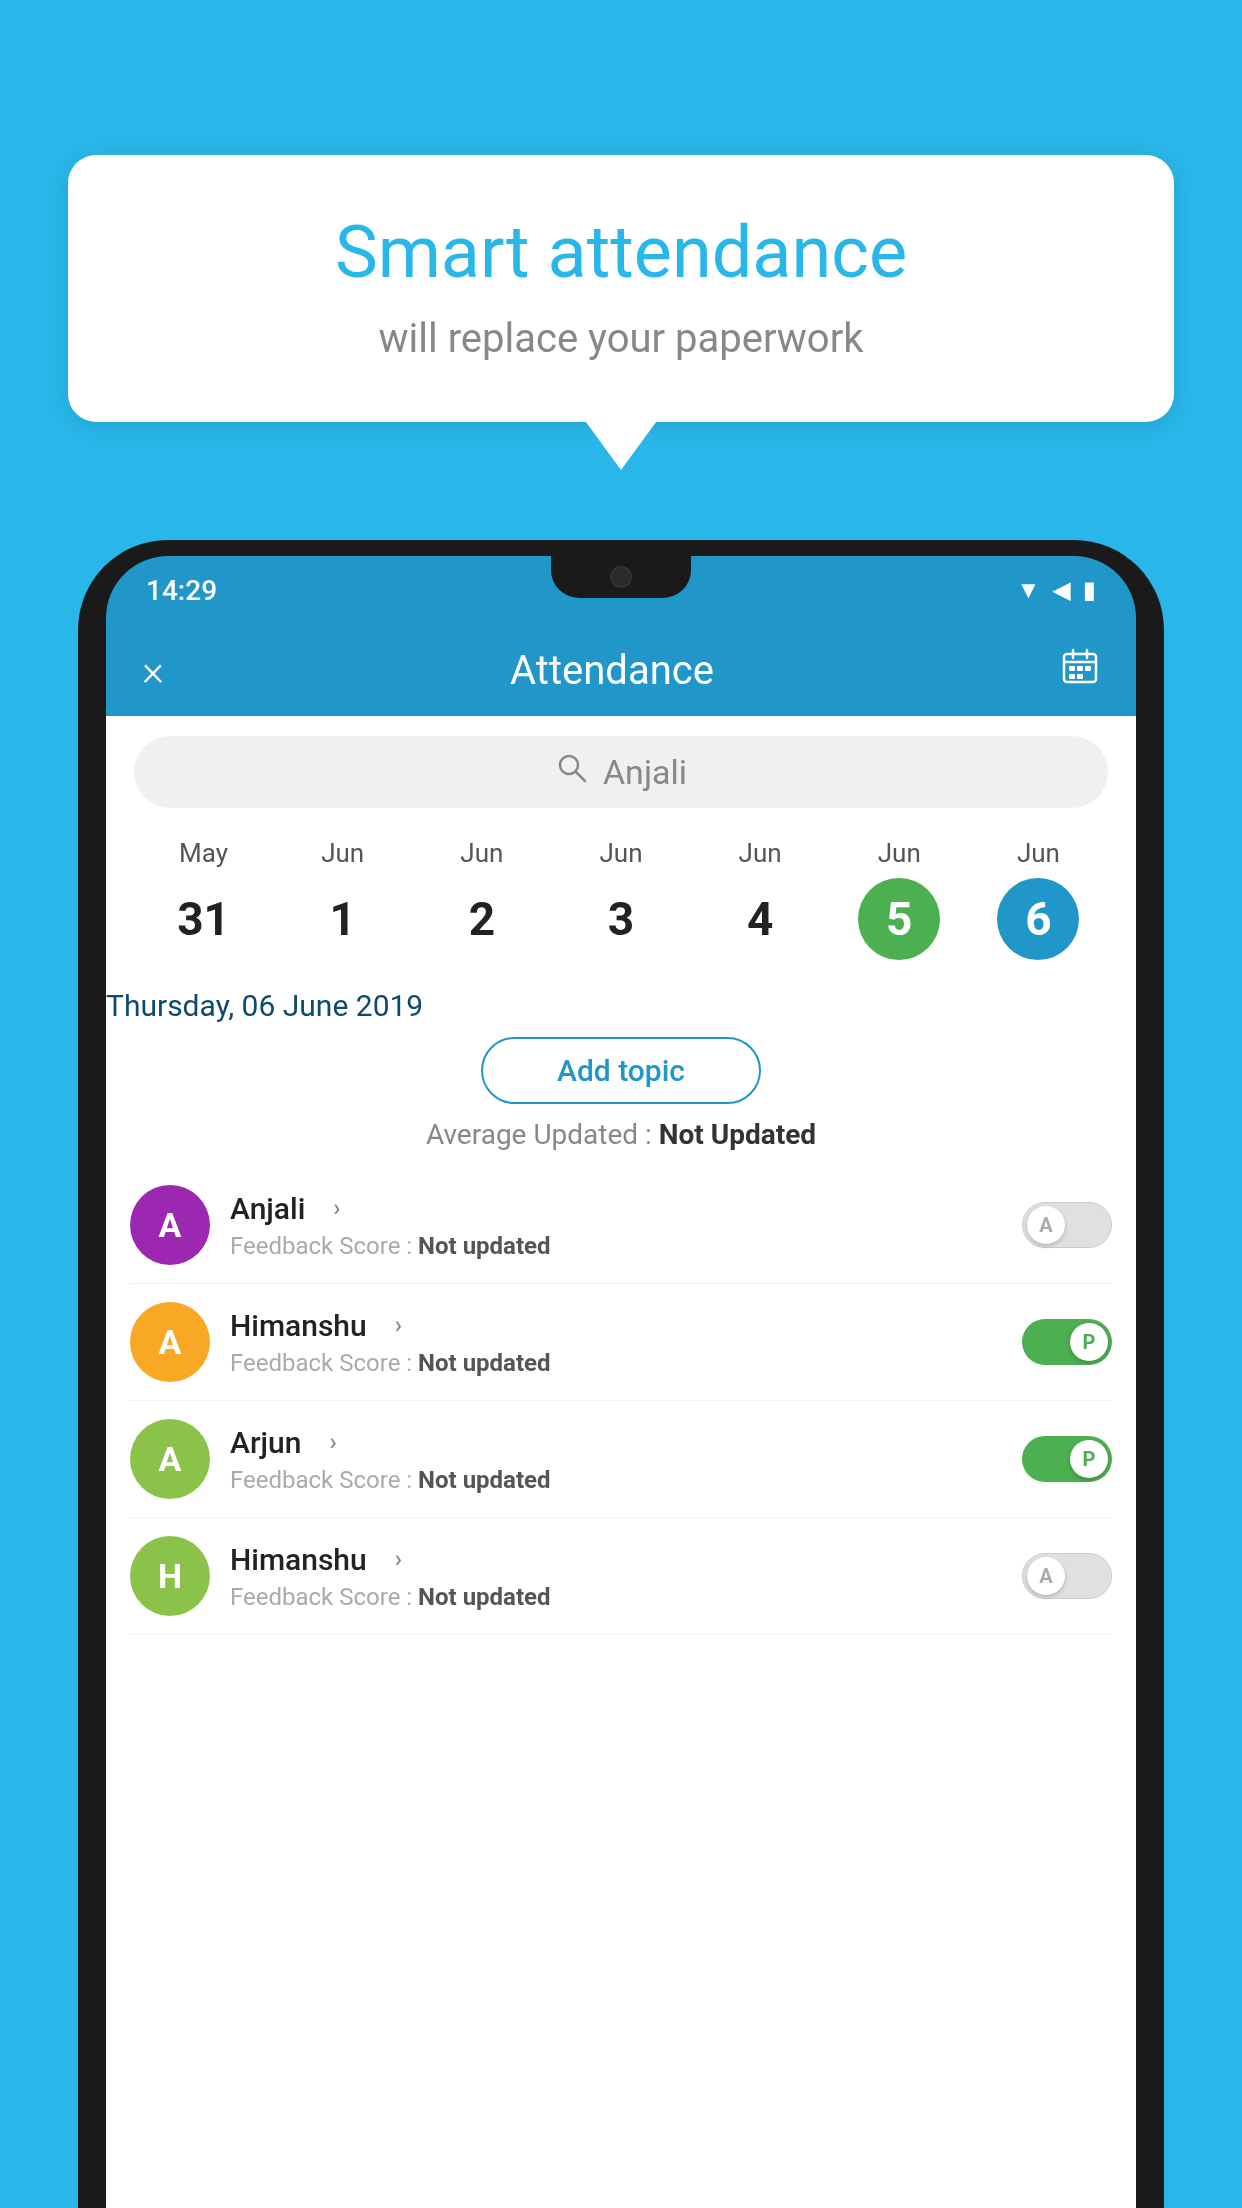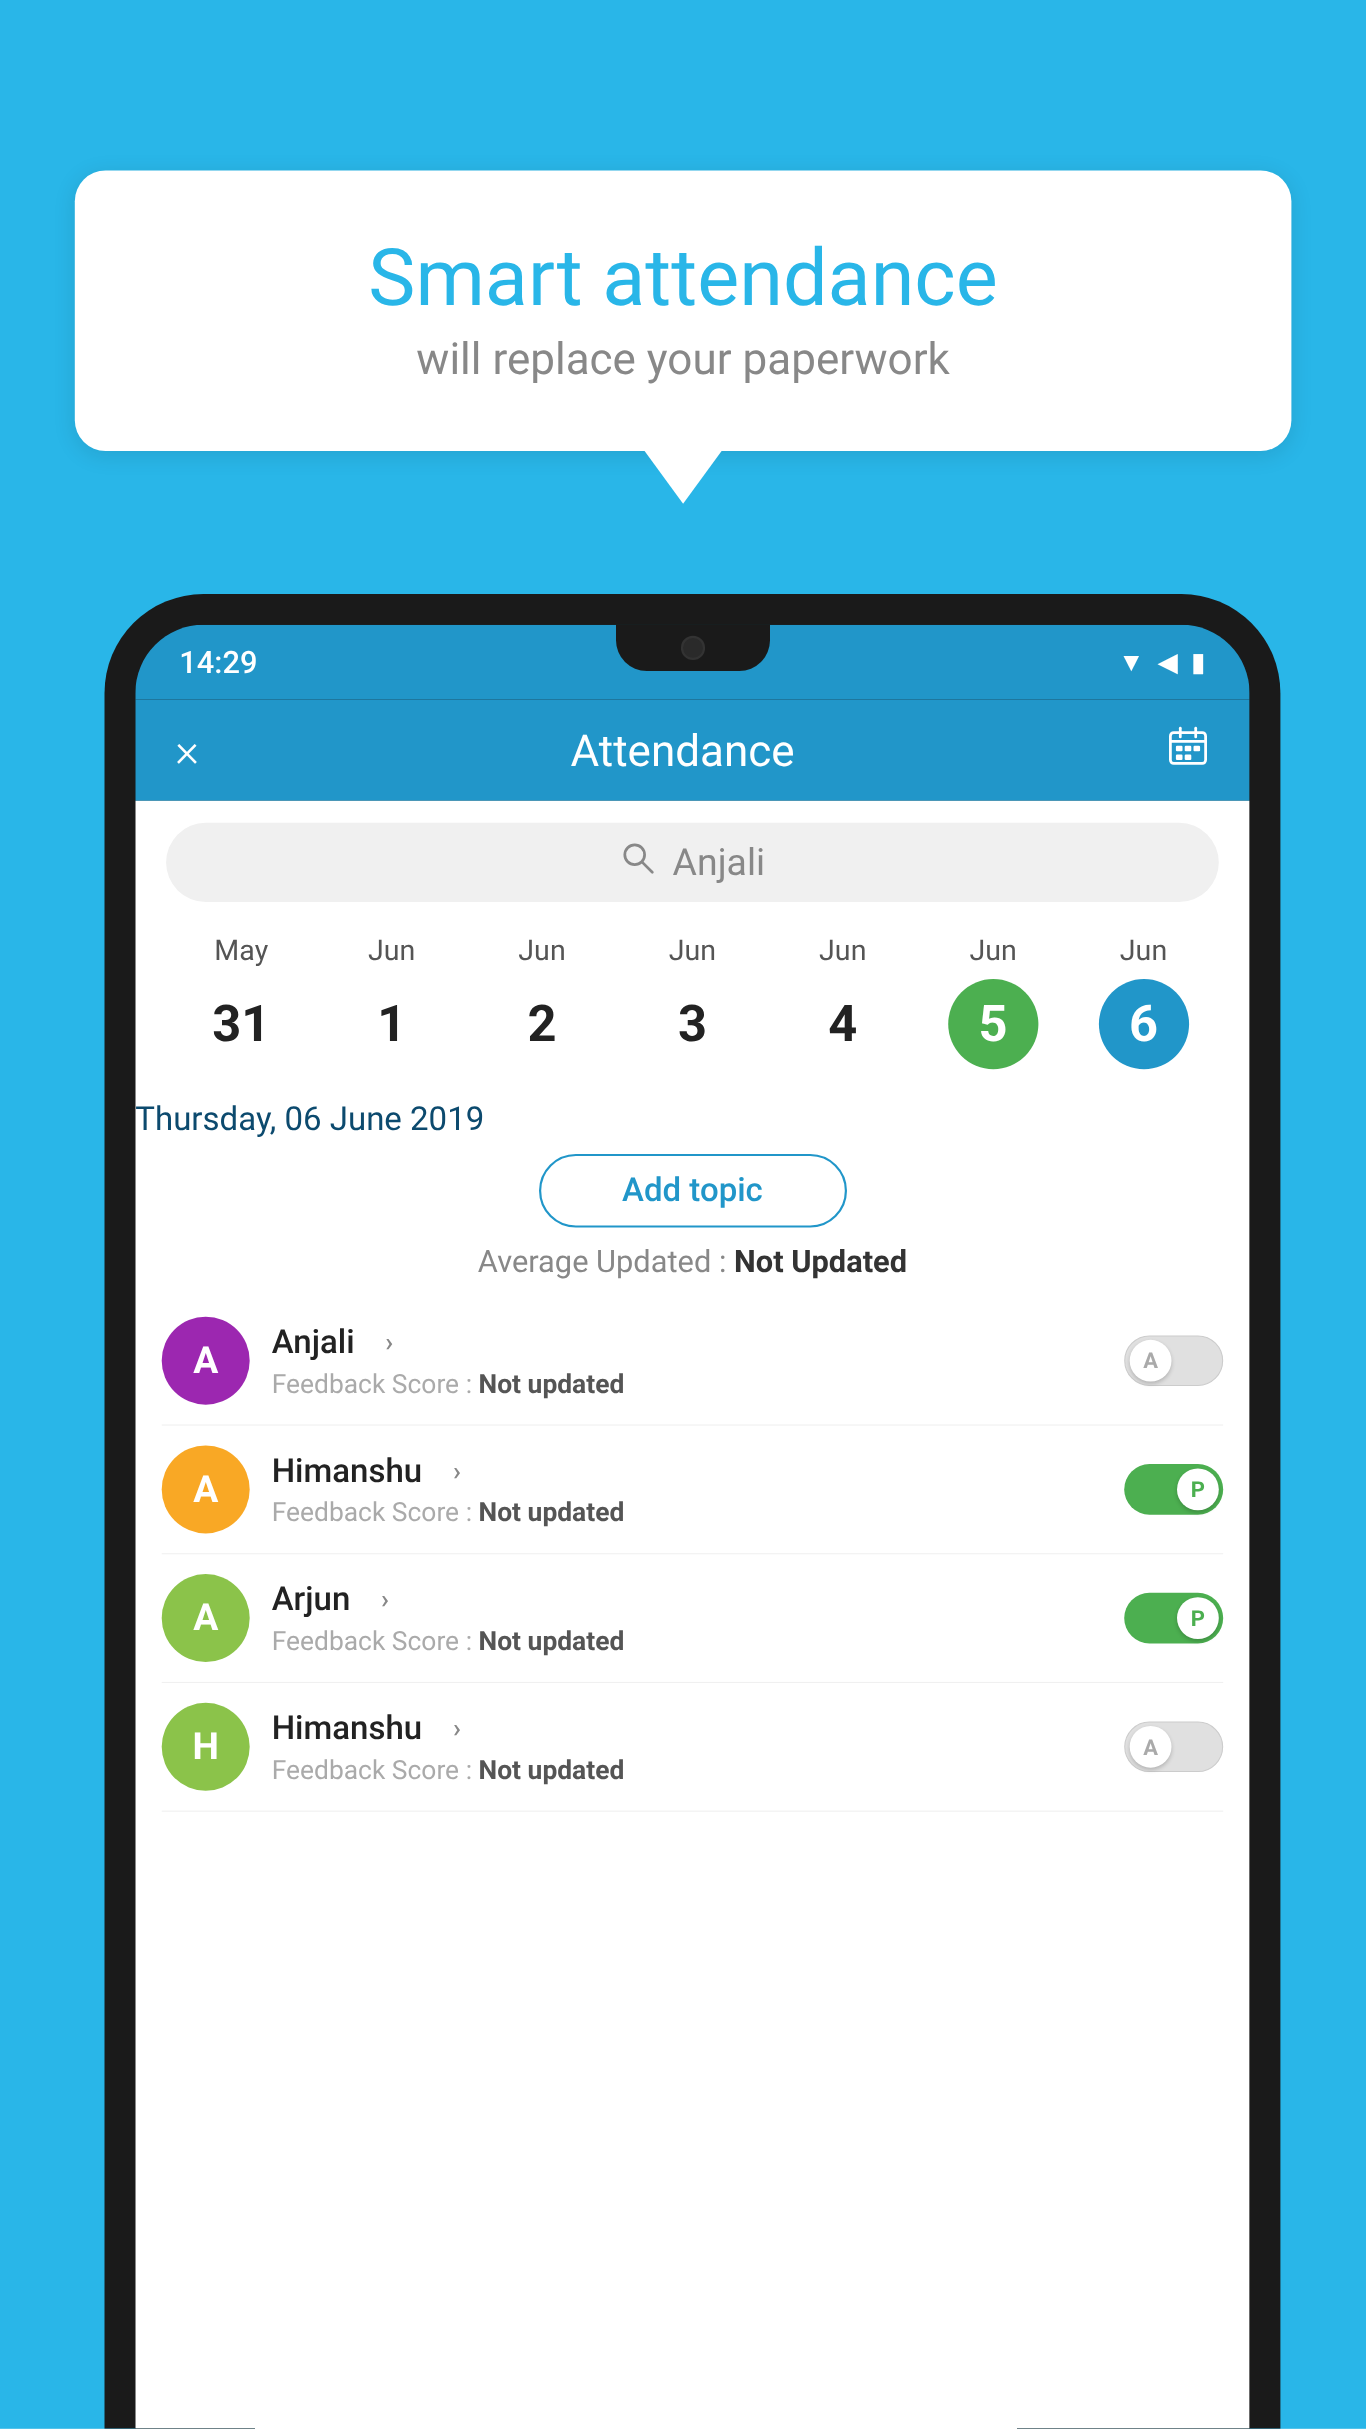--- a/index.html
+++ b/index.html
@@ -40,41 +40,40 @@
       height: 0;
       border-left: 38px solid transparent;
       border-right: 38px solid transparent;
       border-top: 52px solid white;
     }
 
     .speech-bubble h1 {
       color: #29b6e8;
       font-size: 72px;
       font-weight: 400;
-      margin-bottom: 8px;
+      margin-bottom: 20px;
     }
 
     .speech-bubble p {
       color: #888;
       font-size: 40px;
       font-weight: 400;
     }
 
     
     .phone-frame {
       position: absolute;
       top: 540px;
       left: 78px;
       right: 78px;
       bottom: 0;
       background: #1a1a1a;
       border-radius: 90px 90px 0 0;
-      padding: 28px 28px 0;
+      padding: 16px 28px 0;
       overflow: hidden;
-      margin-left: 17px;
     }
 
     
     .phone-inner {
       background: #1a1a1a;
       border-radius: 62px 62px 0 0;
       overflow: hidden;
       height: 100%;
       position: relative;
     }

